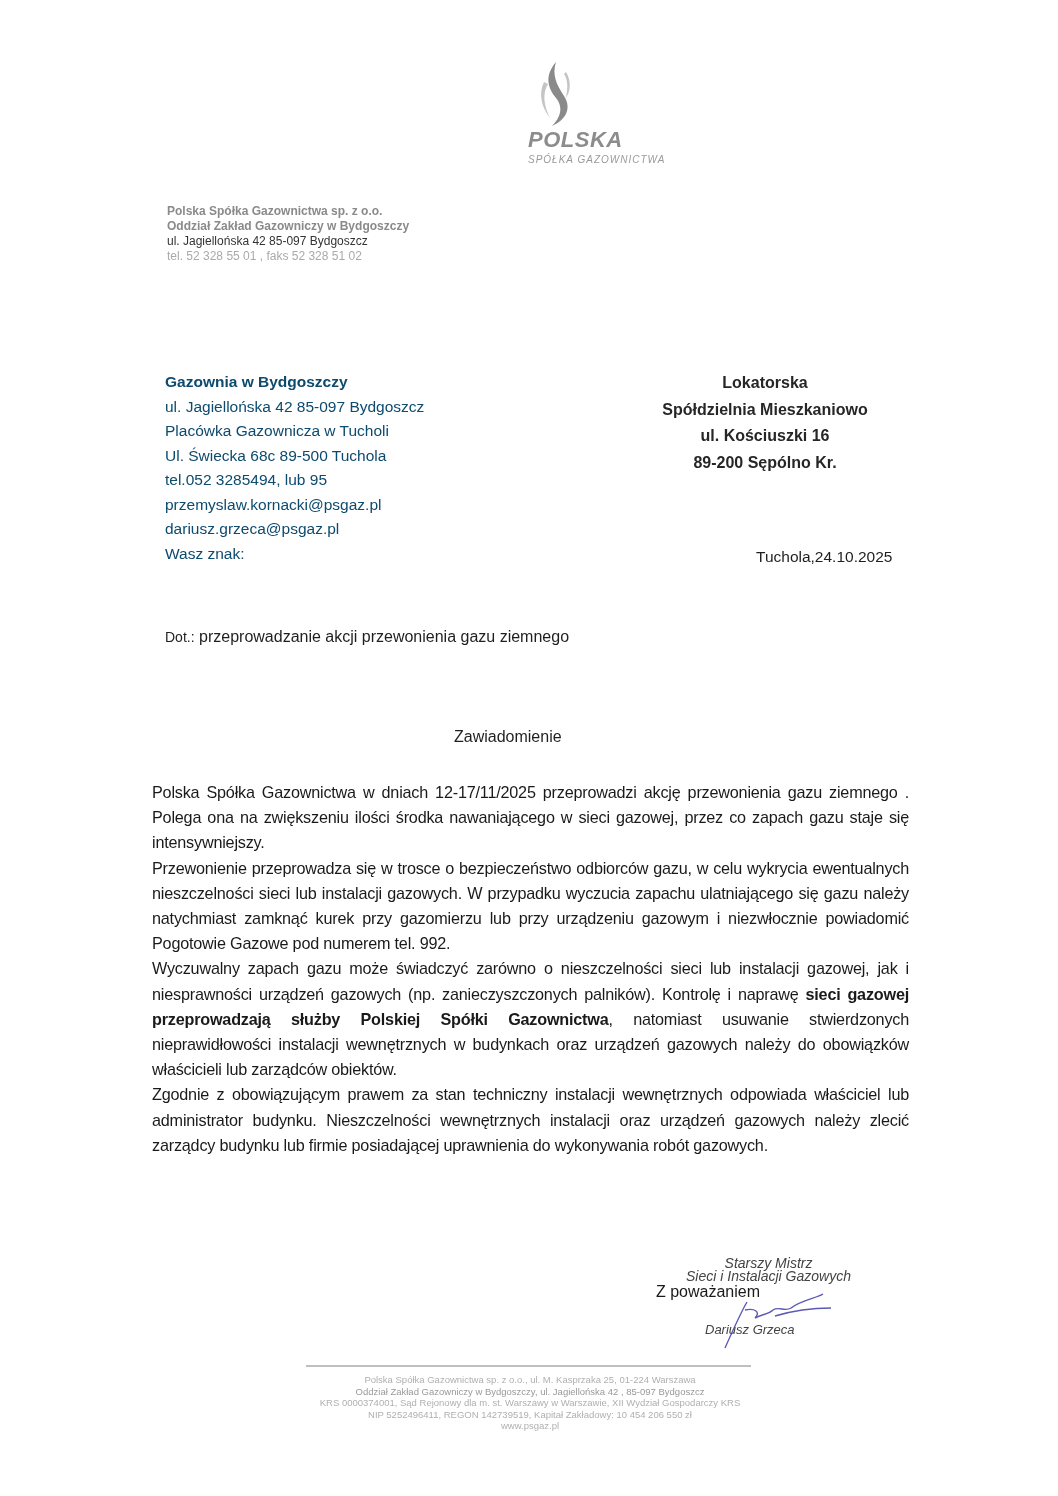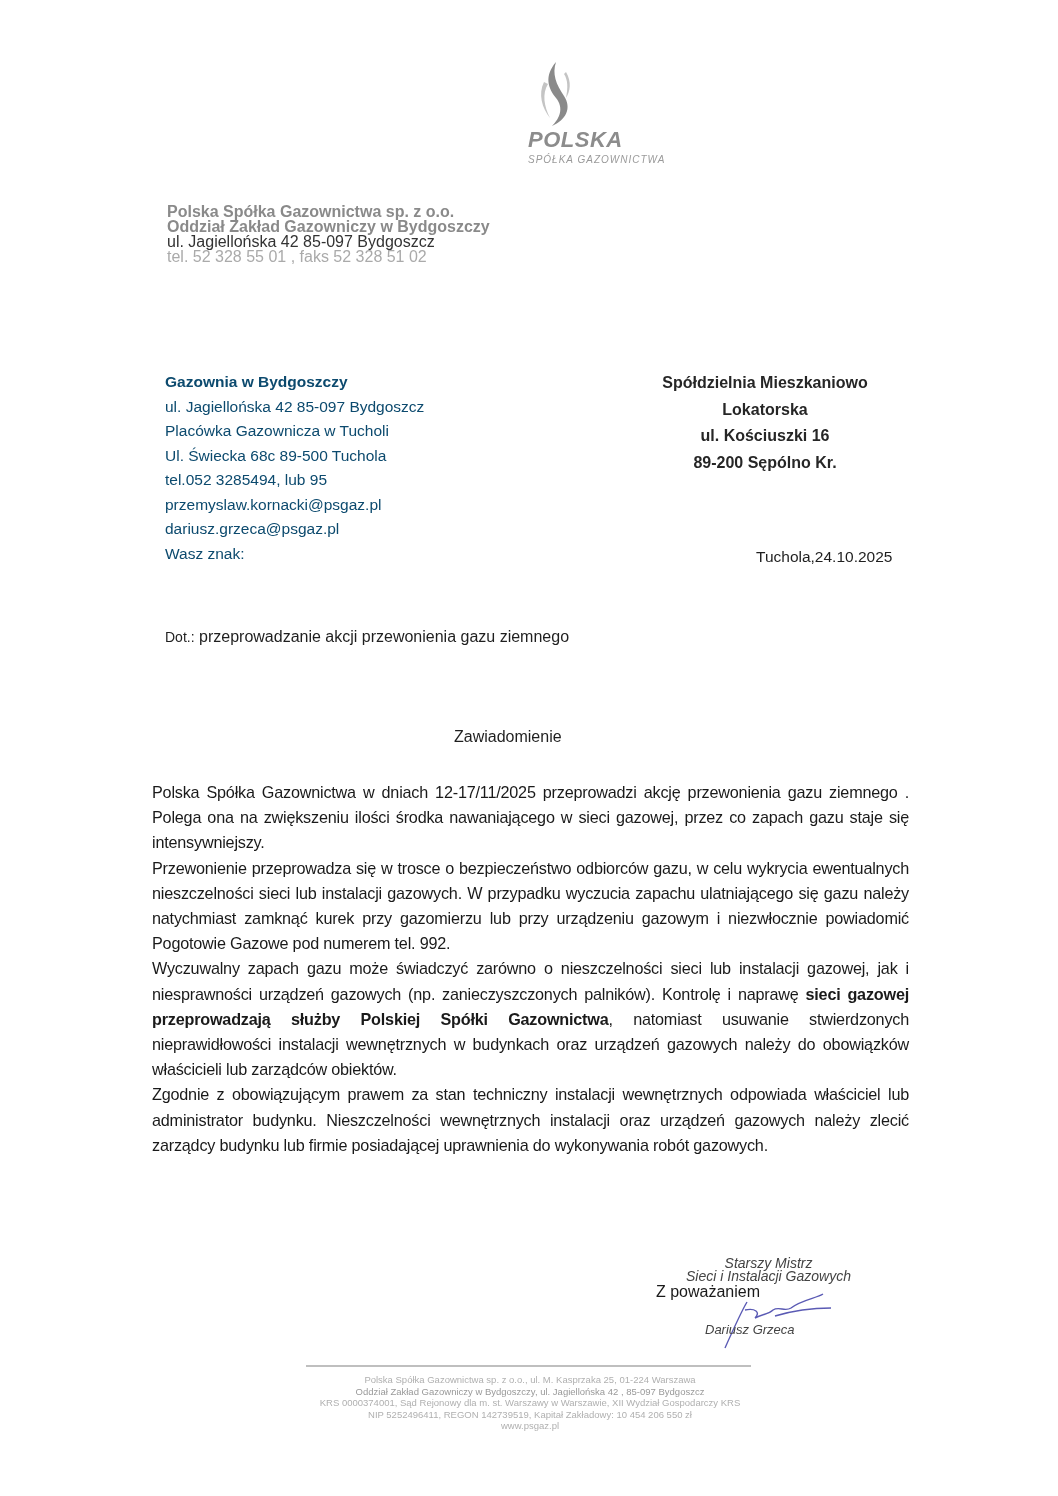--- a/index.html
+++ b/index.html
@@ -4,21 +4,21 @@
   <style>
     * { margin: 0; padding: 0; box-sizing: border-box; }
     html, body { width: 1058px; height: 1496px; background: #ffffff; overflow: hidden; }
     body { position: relative; font-family: "Liberation Sans", sans-serif; color: #1a1a1a; }
 
     .logo { position: absolute; left: 500px; top: 58px; width: 130px; text-align: center; }
     .logo svg { display: block; margin: 0 auto 0 26px; }
     .logo-name { position: absolute; left: 528px; top: 127px; font-size: 22px; font-weight: bold; font-style: italic; color: #8c8c8c; letter-spacing: 0.5px; }
     .logo-sub { position: absolute; left: 528px; top: 154px; font-size: 10px; font-style: italic; color: #9a9a9a; letter-spacing: 1px; }
 
-    .sender-block { position: absolute; left: 167px; top: 204px; font-size: 16px; line-height: 15px; }
+    .sender-block { position: absolute; left: 167px; top: 204px; font-size: 12px; line-height: 15px; }
     .sender-block .l1, .sender-block .l2 { color: #8a8a8a; font-weight: bold; }
     .sender-block .l3 { color: #333; }
     .sender-block .l4 { color: #aaa; }
 
     .from-block { position: absolute; left: 165px; top: 370px; font-size: 15.5px; line-height: 24.5px; color: #0c4a6e; }
     .from-block .bold { font-weight: bold; }
     .from-block .sign-row { display: flex; }
     .from-block .sign-label { width: 120px; }
 
     .to-block { position: absolute; left: 625px; top: 370px; width: 280px; text-align: center; font-size: 16px; line-height: 26.5px; font-weight: bold; color: #262626; }
@@ -71,22 +71,22 @@
   <div>tel.052 3285494, lub 95</div>
   <div>przemyslaw.kornacki@psgaz.pl</div>
   <div>dariusz.grzeca@psgaz.pl</div>
   <div class="sign-row">
     <span class="sign-label">Wasz znak:</span>
     <span></span>
   </div>
 </div>
 
 <div class="to-block">
+  <div>Lokatorska</div>
   <div>Spółdzielnia Mieszkaniowo</div>
-  <div>Lokatorska</div>
   <div>ul. Kościuszki 16</div>
   <div>89-200 Sępólno Kr.</div>
 </div>
 
 <div class="date">Tuchola,24.10.2025</div>
 
 <div class="subject">
   <span class="dot">Dot.:</span>
   <span>przeprowadzanie akcji przewonienia gazu ziemnego</span>
 </div>

